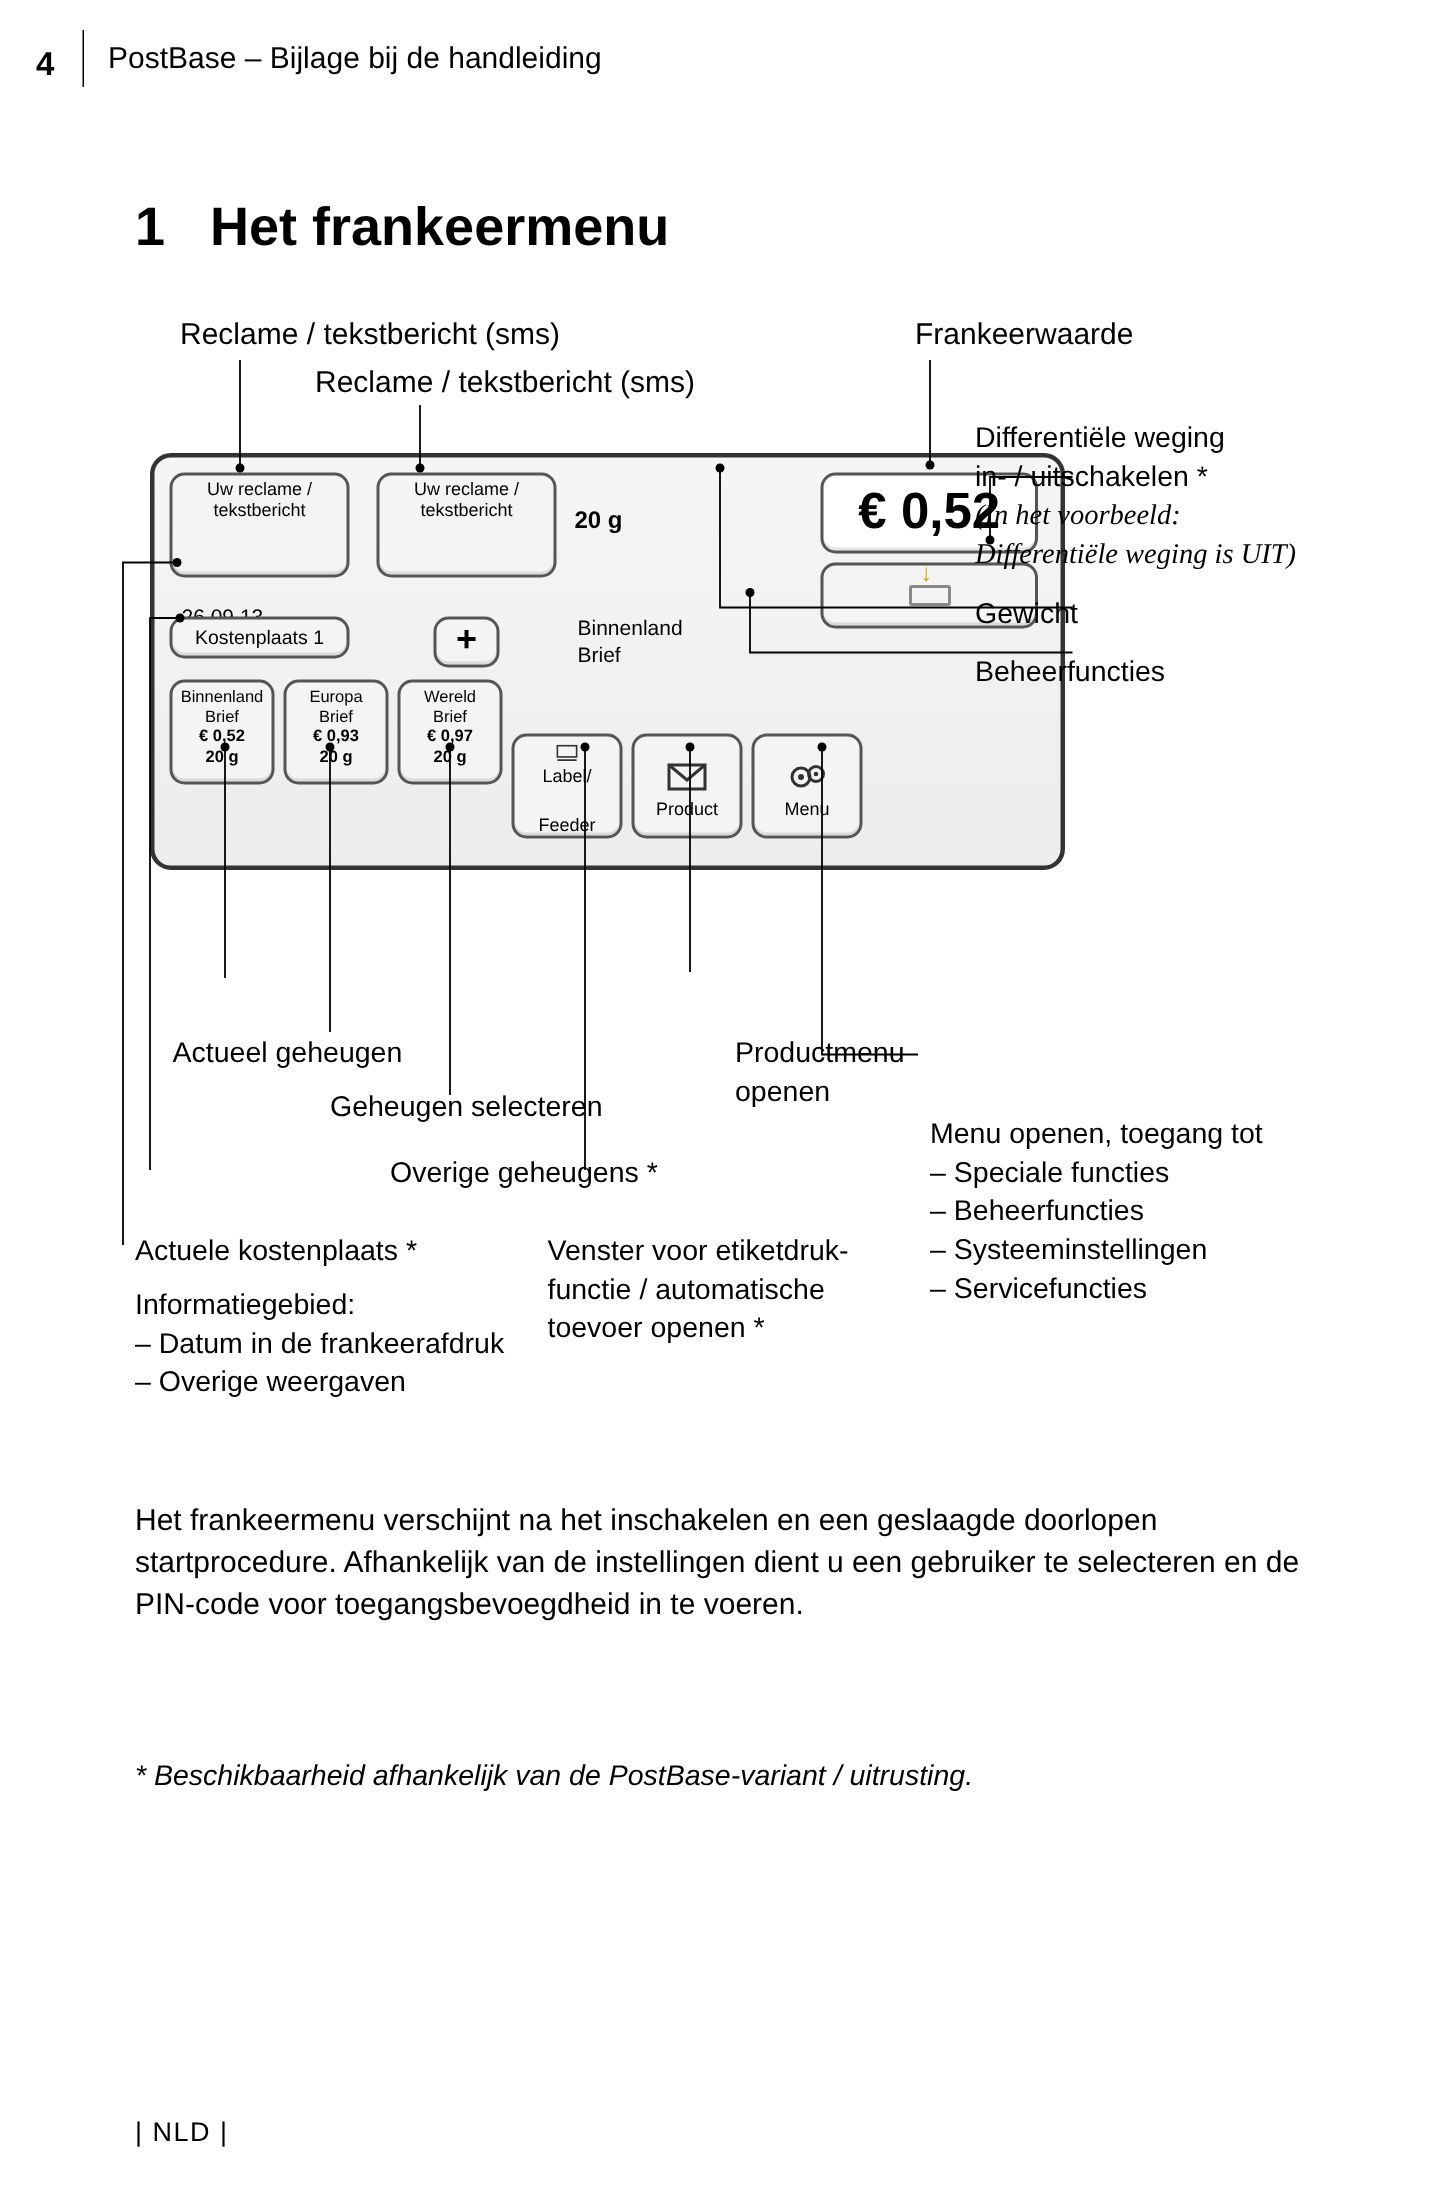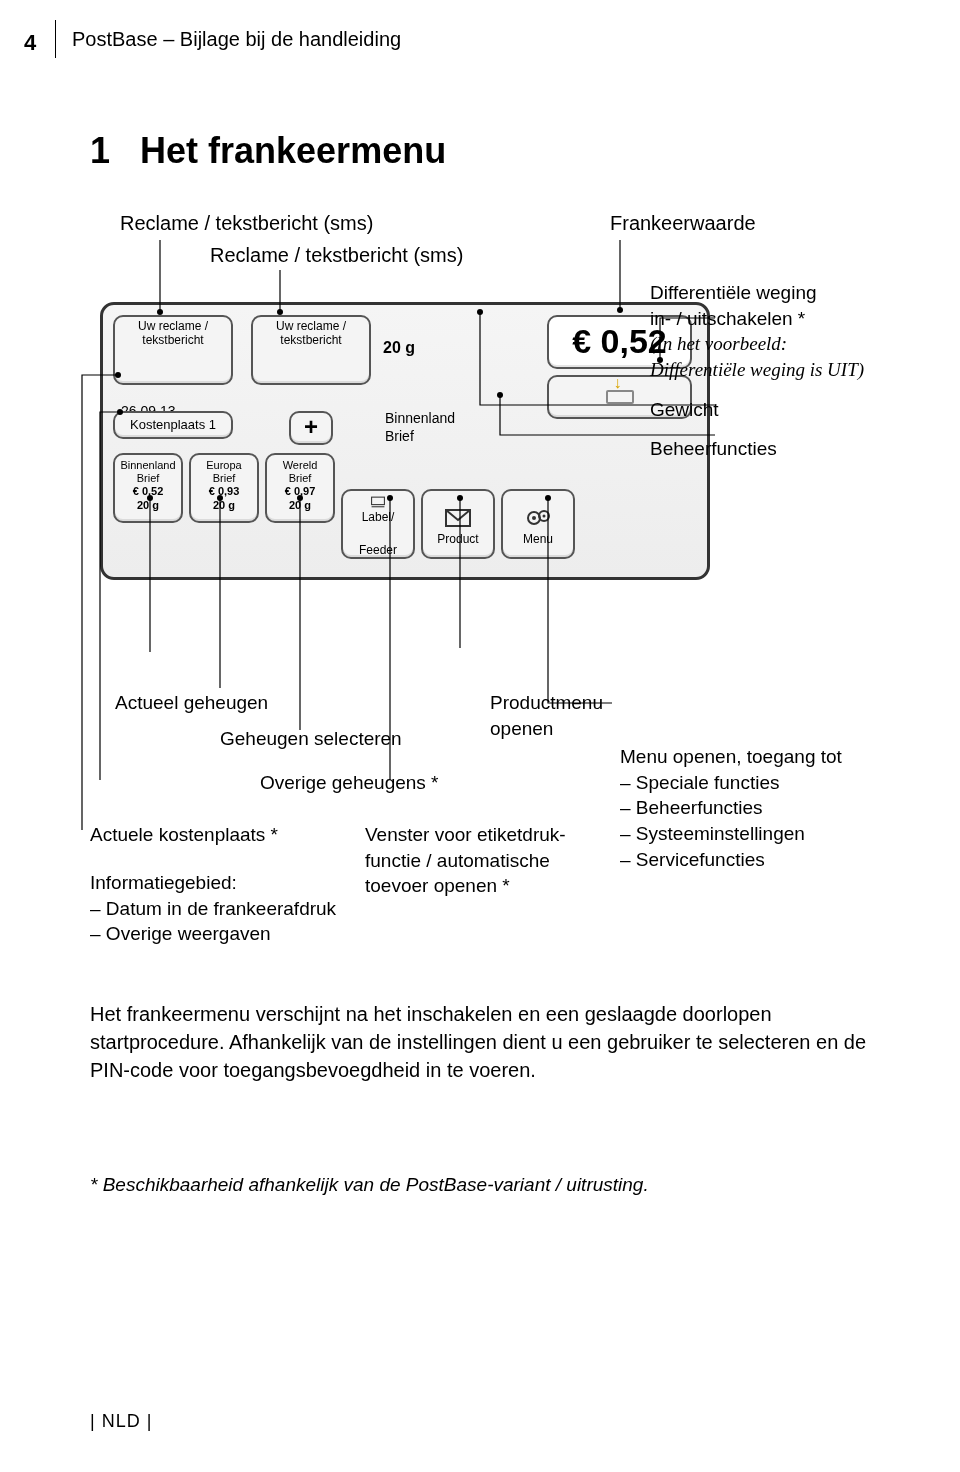--- a/index.html
+++ b/index.html
@@ -333,21 +333,21 @@
     </div>
     <div class="block">Gewicht</div>
     <div class="block">Beheerfuncties</div>
   </div>
 
   <div class="lower-block">
     <div class="lb" style="left:25px; top:0;">Actueel geheugen</div>
     <div class="lb" style="left:130px; top:36px;">Geheugen selecteren</div>
     <div class="lb" style="left:170px; top:80px;">Overige geheugens *</div>
     <div class="lb" style="left:0px; top:132px;">Actuele kostenplaats *</div>
-    <div class="lb" style="left:0px; top:180px;">
+    <div class="lb" style="left:0px; top:168px;">
       <span>Informatiegebied:</span>
       <ul>
         <li class="body-li">Datum in de frankeerafdruk</li>
         <li class="body-li">Overige weergaven</li>
       </ul>
     </div>
     <div class="lb" style="left:275px; top:132px; width:240px;">
       <span>Venster voor etiketdruk-</span><br>
       <span>functie / automatische</span><br>
       <span>toevoer openen *</span>

